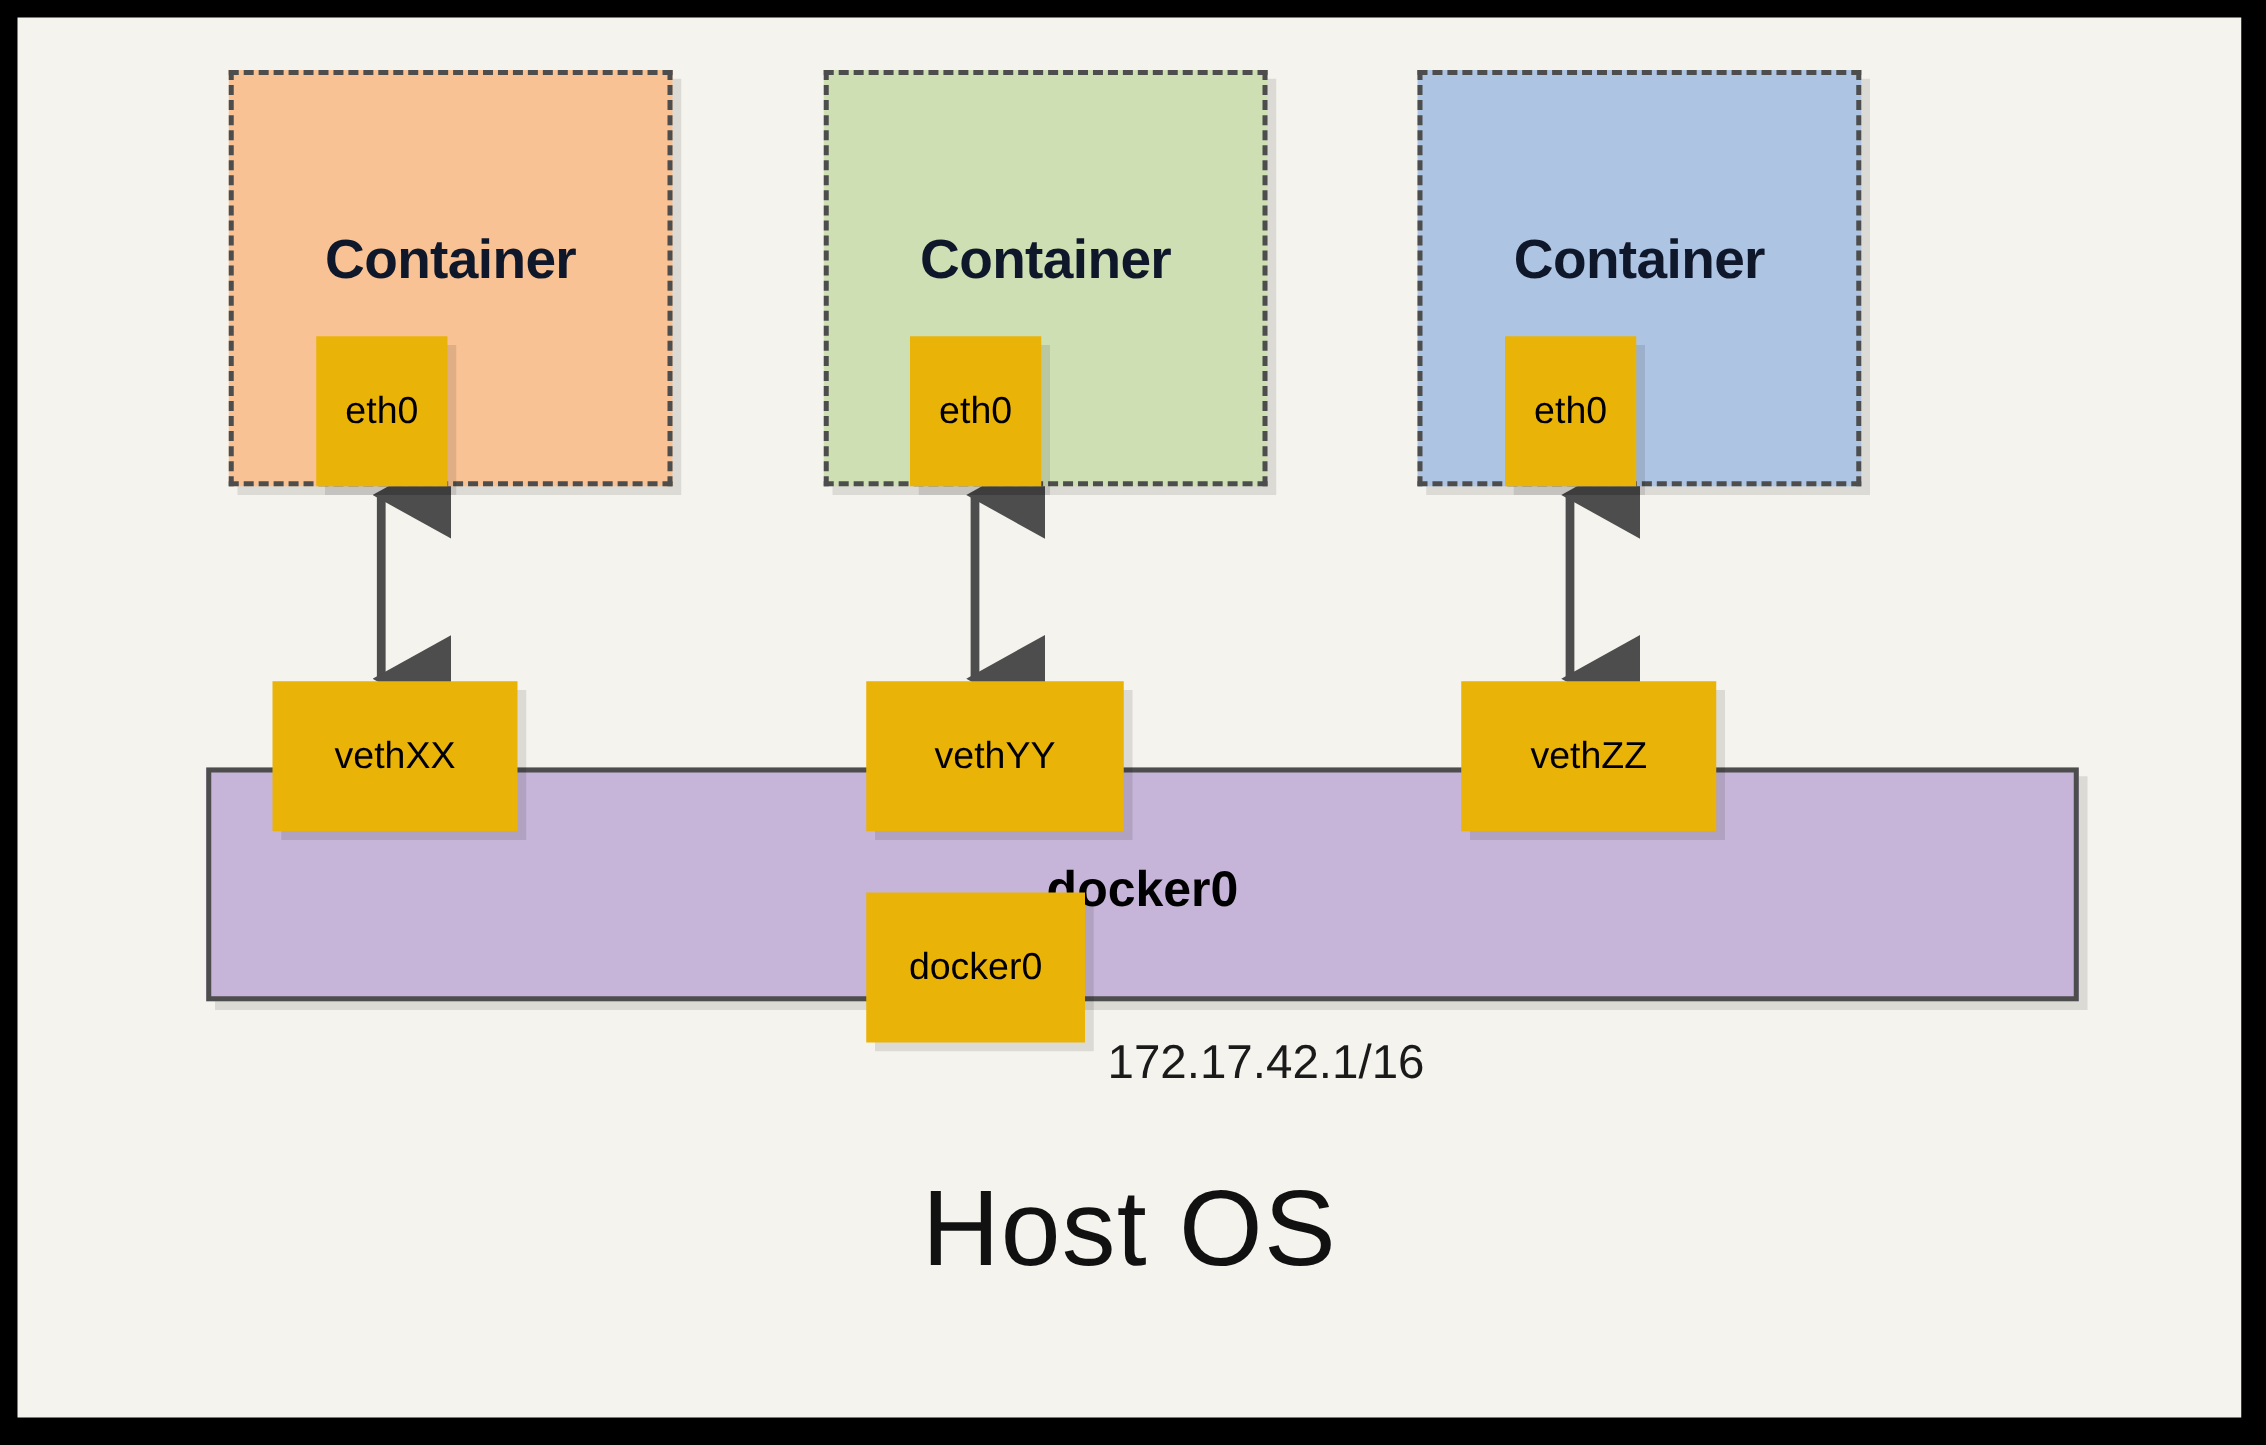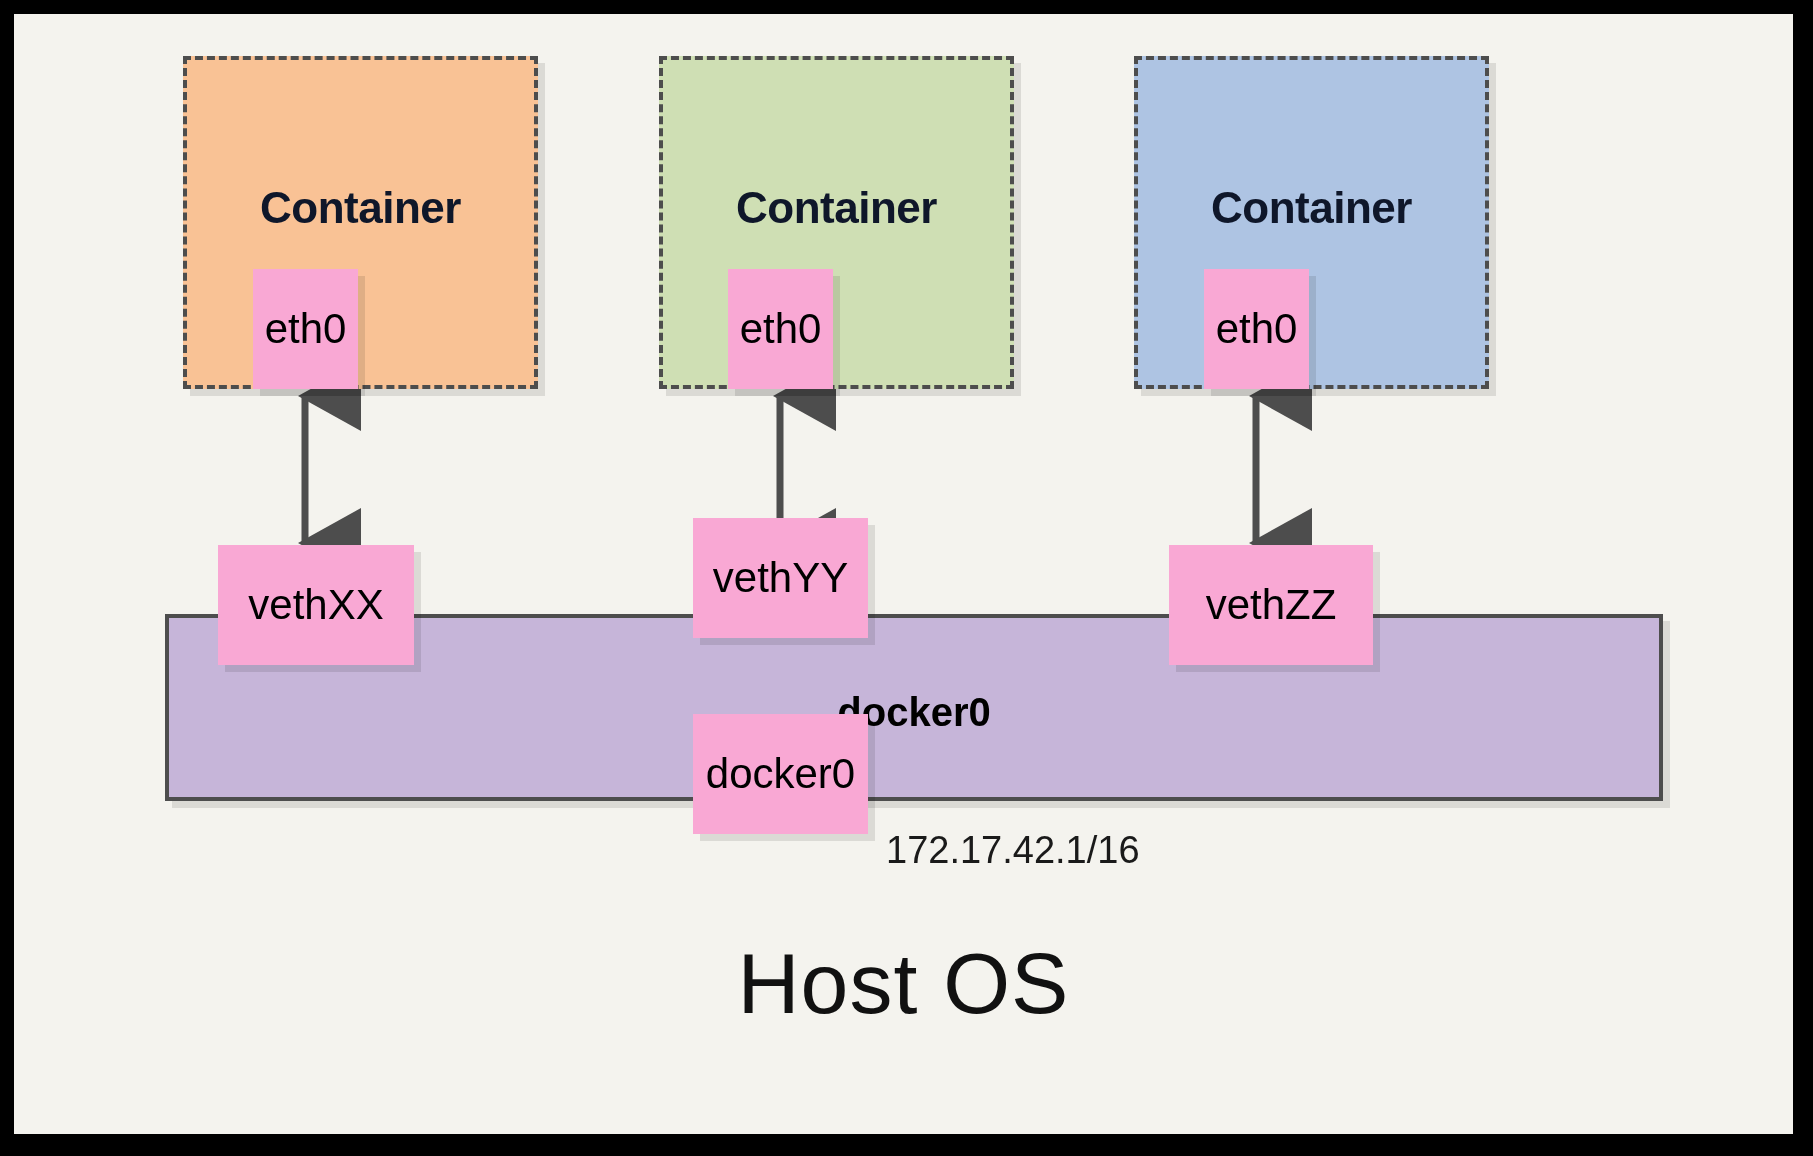--- a/index.html
+++ b/index.html
@@ -35,26 +35,26 @@
     text-align:center;
     font-size:44px;
     font-weight:bold;
     color:#0f172a;
     letter-spacing:-0.5px;
   }
 
   
   .iface{
     position:absolute;
-    background:#f9a8d4;
+    background:#eab308;
     box-sizing:border-box;
     display:flex;
     align-items:center;
     justify-content:center;
-    font-size:42px;
+    font-size:30px;
     color:#000;
     box-shadow:7px 7px 0 0 rgba(0,0,0,0.10);
   }
 
   
   #bridge{
     position:absolute;
     background:#c6b5d9;
     border:4px solid #4d4d4d;
     box-sizing:border-box;
@@ -129,21 +129,21 @@
     <div class="iface" style="left:204px; top:531px; width:196px; height:120px;">
       <span>vethXX</span>
     </div>
 
     <div class="container-box" style="left:645px; top:42px; width:355px; height:333px; background:#cfdfb4;">
       <div class="container-title" style="top:123px;">Container</div>
     </div>
     <div class="iface" style="left:714px; top:255px; width:105px; height:120px;">
       <span>eth0</span>
     </div>
-    <div class="iface" style="left:679px; top:504px; width:175px; height:120px;">
+    <div class="iface" style="left:679px; top:531px; width:206px; height:120px;">
       <span>vethYY</span>
     </div>
 
     <div class="container-box" style="left:1120px; top:42px; width:355px; height:333px; background:#aec4e3;">
       <div class="container-title" style="top:123px;">Container</div>
     </div>
     <div class="iface" style="left:1190px; top:255px; width:105px; height:120px;">
       <span>eth0</span>
     </div>
     <div class="iface" style="left:1155px; top:531px; width:204px; height:120px;">

